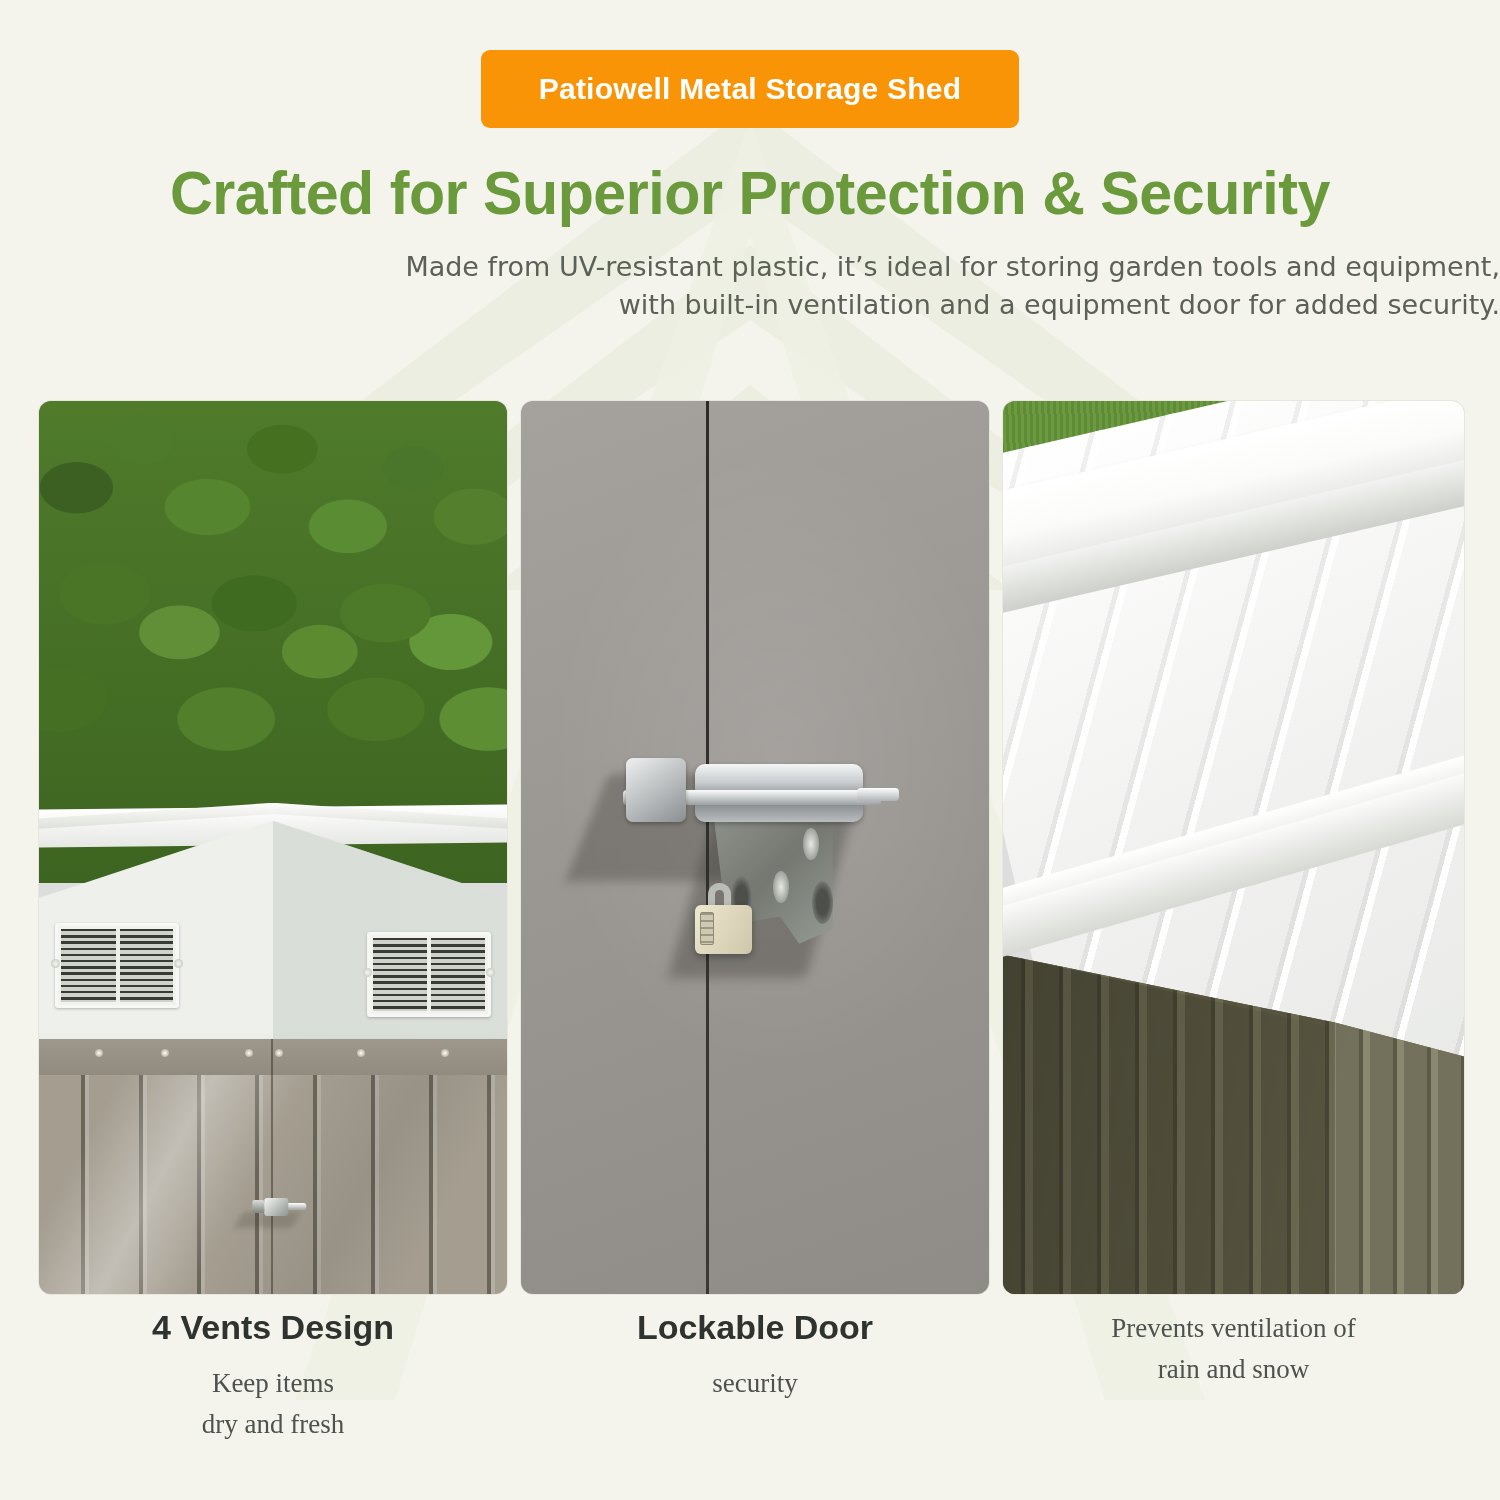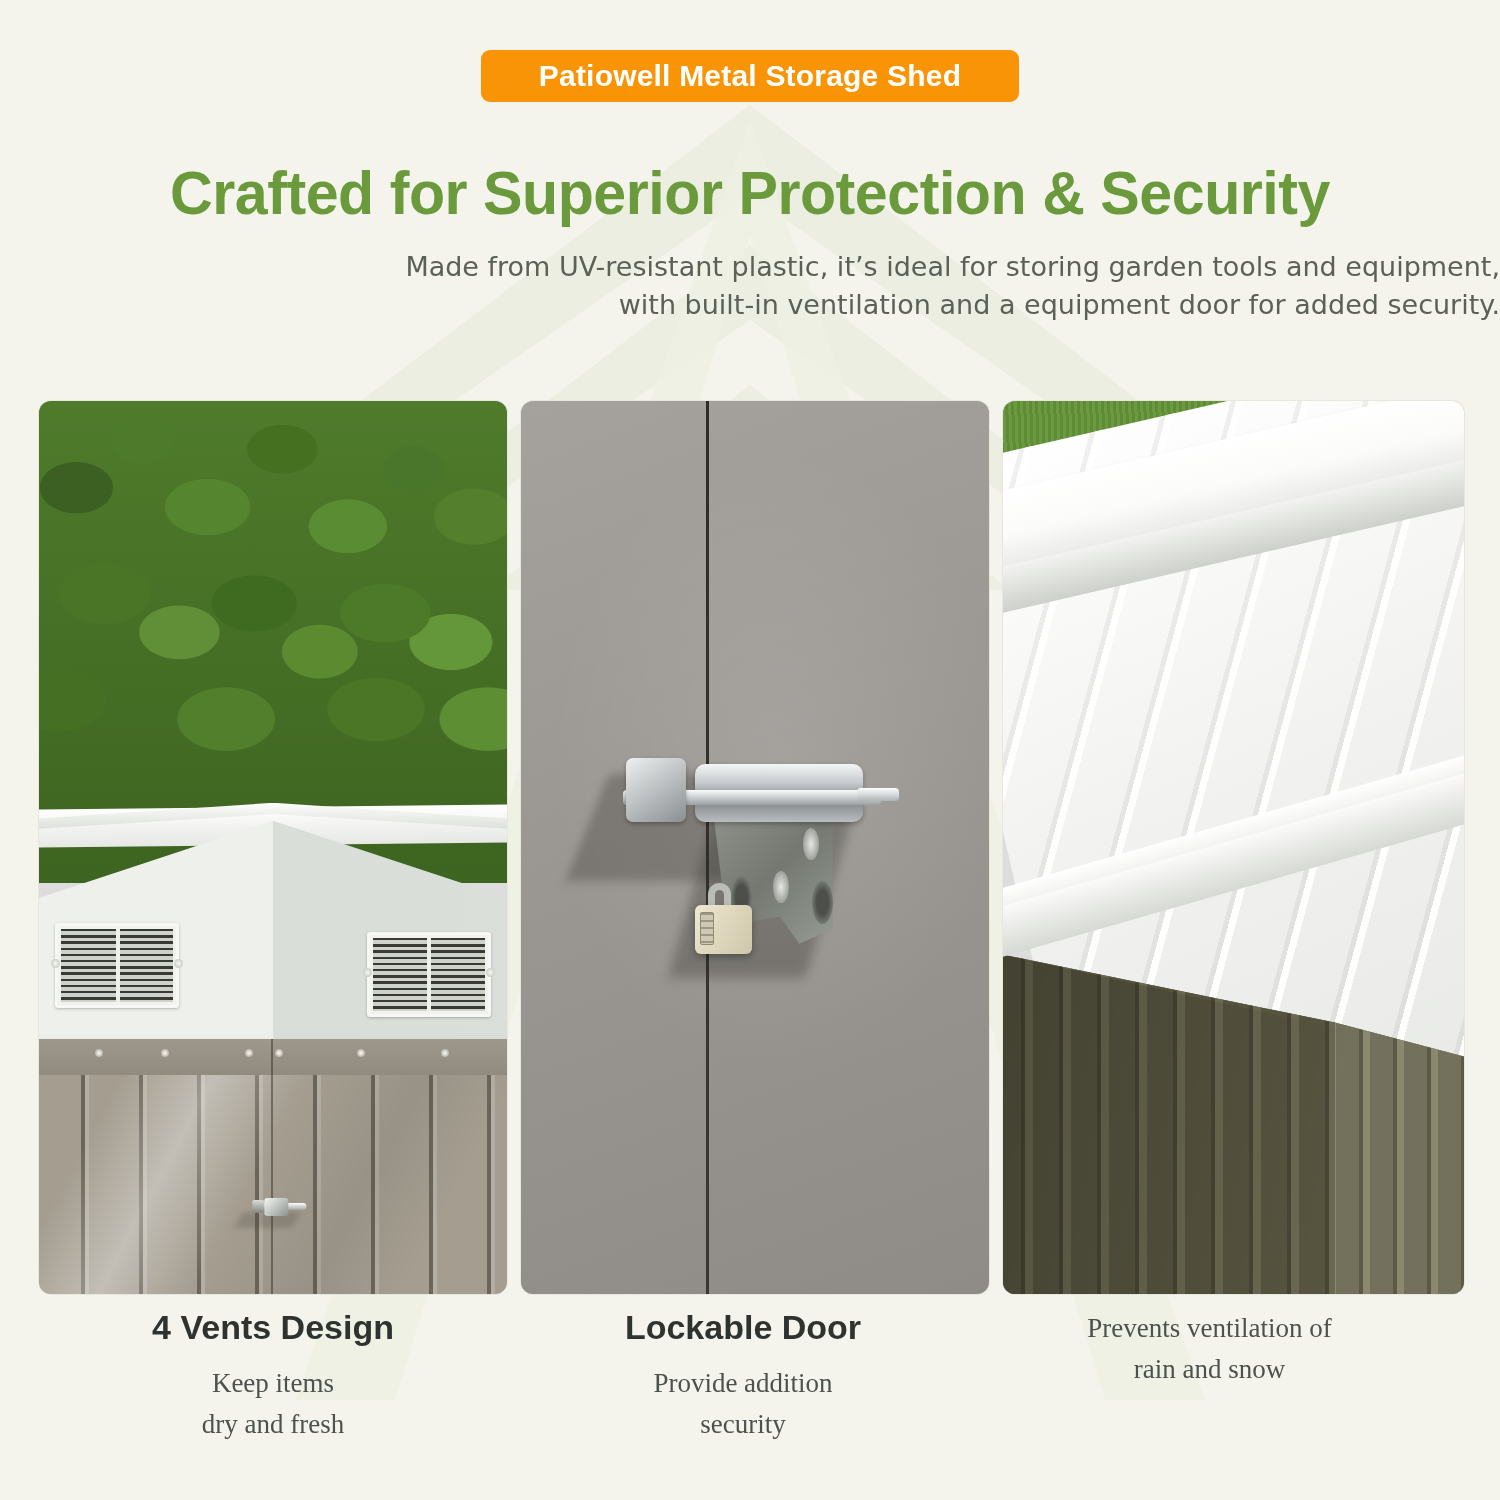--- a/index.html
+++ b/index.html
@@ -18,21 +18,21 @@
   }
 
   
   .badge-row{
     position:absolute; top:50px; left:0; width:1500px;
     display:flex; justify-content:center; z-index:3;
   }
   .badge{
     background:#f99406; color:#ffffff;
     font-size:30px; font-weight:bold;
-    padding:9px 58px; border-radius:9px;
+    padding:22px 58px; border-radius:9px;
     letter-spacing:.2px; white-space:nowrap;
     font-family:"Liberation Sans", sans-serif;
   }
 
   .headline{
     position:absolute; top:158px; left:0; width:1500px;
     text-align:center; z-index:3;
     color:#6a9a3c; font-size:61px; font-weight:bold;
     letter-spacing:-0.5px;
     font-family:"Liberation Sans", sans-serif;
@@ -358,21 +358,21 @@
   }
   .eave-edge{
     position:absolute; left:-10%; top:56%; width:130%; height:3%;
     background:linear-gradient(#ffffff,#eceee9);
     transform:rotate(-16deg); transform-origin:0% 0%;
   }
 
   
   .captions{
     position:absolute; top:1308px; left:38px; width:1427px;
-    display:flex; z-index:3;
+    display:flex; gap:12px; z-index:3;
   }
   .cap{ text-align:center; }
   .cap.c1{ width:470px; }
   .cap.c2{ width:470px; }
   .cap.c3{ width:463px; }
   .cap-title{
     color:#2f3330; font-size:34px; font-weight:bold; margin-bottom:16px;
     font-family:"Liberation Sans", sans-serif;
   }
   .cap-sub{
@@ -506,21 +506,20 @@
   <div class="cap c1">
     <div class="cap-title">4 Vents Design</div>
     <div class="cap-sub">
       <span>Keep items</span>
       <span>dry and fresh</span>
     </div>
   </div>
   <div class="cap c2">
     <div class="cap-title">Lockable Door</div>
     <div class="cap-sub">
-      <span>Provide addition</span>
       <span>security</span>
     </div>
   </div>
   <div class="cap c3">
     <div class="cap-sub">
       <span>Prevents ventilation of</span>
       <span>rain and snow</span>
     </div>
   </div>
 </div>

